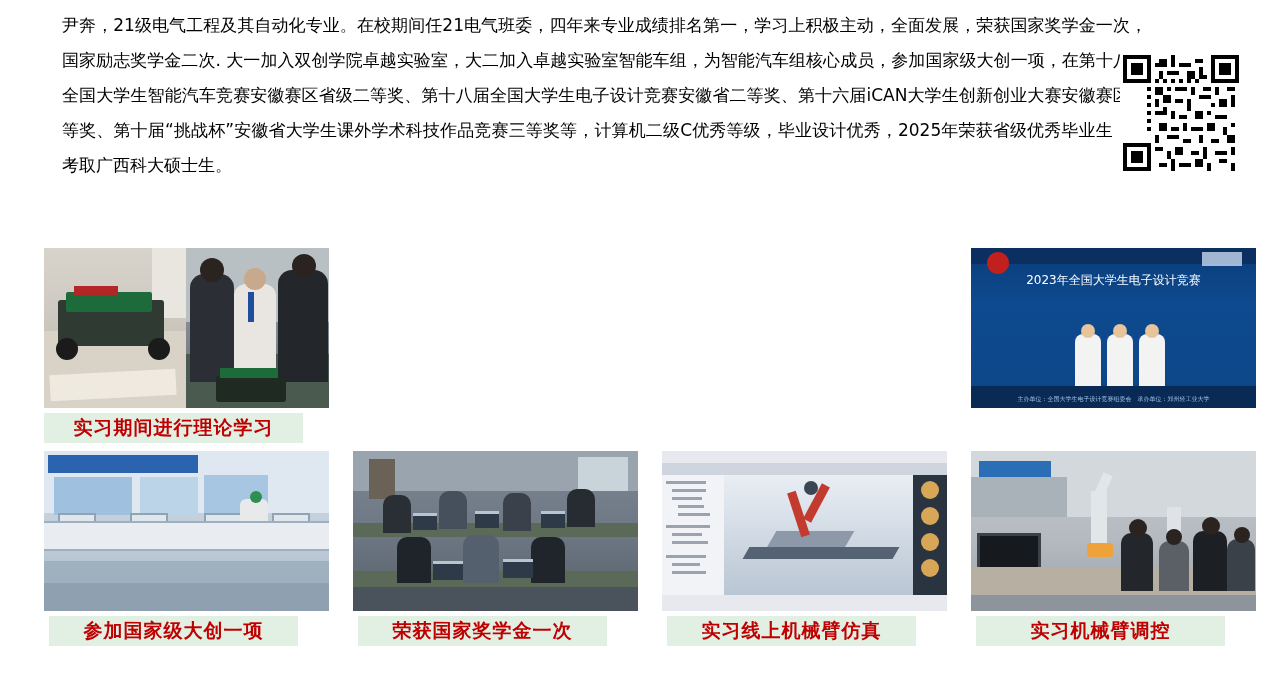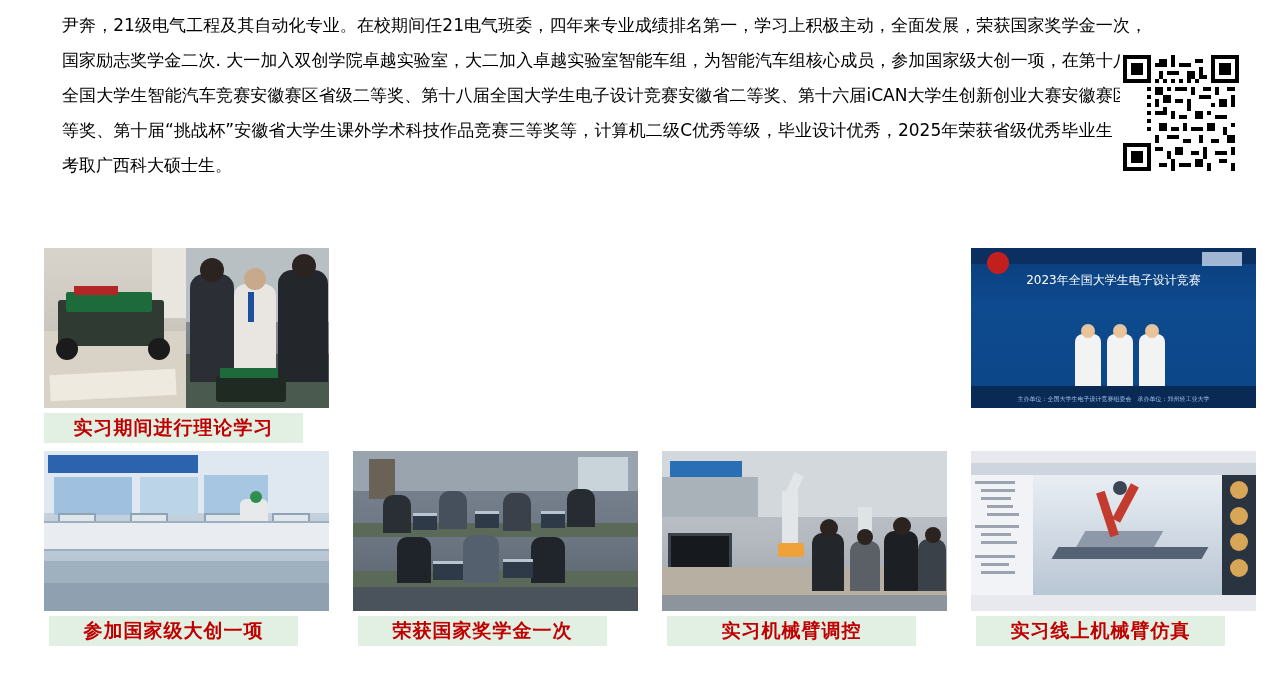--- a/index.html
+++ b/index.html
@@ -428,47 +428,20 @@
             <div class="lap" style="left:80px;top:110px;width:30px;height:16px;"></div>
             <div class="lap" style="left:150px;top:108px;width:30px;height:16px;"></div>
             <div class="floor"></div>
           </div>
         </div>
         <div class="caption cap-narrow">荣获国家奖学金一次</div>
       </div>
 
       <div class="cell">
         <div class="photo">
-          <div class="p8">
-            <div class="wall"></div>
-              <div class="sign"></div>
-              <div class="rack"></div>
-            <div class="monitor"></div>
-            <div class="rb1"></div>
-              <div class="rb2"></div>
-              <div class="rj"></div>
-            <div class="rb3"></div>
-              <div class="rj2"></div>
-            <div class="table"></div>
-            <div class="stu" style="left:150px;width:32px;height:58px;background:#23262b;"></div>
-            <div class="sh" style="left:158px;bottom:74px;width:18px;height:18px;"></div>
-            <div class="stu" style="left:188px;width:30px;height:50px;background:#5a6066;"></div>
-            <div class="sh" style="left:195px;bottom:66px;width:16px;height:16px;"></div>
-            <div class="stu" style="left:222px;width:34px;height:60px;background:#1c2025;"></div>
-            <div class="sh" style="left:231px;bottom:76px;width:18px;height:18px;"></div>
-            <div class="stu" style="left:256px;width:28px;height:52px;background:#3b4149;"></div>
-            <div class="sh" style="left:263px;bottom:68px;width:16px;height:16px;"></div>
-            <div class="floor"></div>
-          </div>
-        </div>
-        <div class="caption cap-narrow">实习机械臂调控</div>
-      </div>
-
-      <div class="cell">
-        <div class="photo">
           <div class="p7">
             <div class="menubar"></div>
               <div class="tabbar"></div>
             <div class="leftpane"></div>
             <div class="tree" style="left:4px;top:30px;width:40px;height:3px;"></div>
             <div class="tree" style="left:10px;top:38px;width:34px;height:3px;"></div>
             <div class="tree" style="left:10px;top:46px;width:30px;height:3px;"></div>
             <div class="tree" style="left:16px;top:54px;width:26px;height:3px;"></div>
             <div class="tree" style="left:16px;top:62px;width:32px;height:3px;"></div>
             <div class="tree" style="left:4px;top:74px;width:44px;height:3px;"></div>
@@ -487,15 +460,42 @@
             <div class="ricon" style="top:30px;"></div>
             <div class="ricon" style="top:56px;"></div>
             <div class="ricon" style="top:82px;"></div>
             <div class="ricon" style="top:108px;"></div>
             <div class="statusbar"></div>
           </div>
         </div>
         <div class="caption cap-narrow">实习线上机械臂仿真</div>
       </div>
 
+      <div class="cell">
+        <div class="photo">
+          <div class="p8">
+            <div class="wall"></div>
+              <div class="sign"></div>
+              <div class="rack"></div>
+            <div class="monitor"></div>
+            <div class="rb1"></div>
+              <div class="rb2"></div>
+              <div class="rj"></div>
+            <div class="rb3"></div>
+              <div class="rj2"></div>
+            <div class="table"></div>
+            <div class="stu" style="left:150px;width:32px;height:58px;background:#23262b;"></div>
+            <div class="sh" style="left:158px;bottom:74px;width:18px;height:18px;"></div>
+            <div class="stu" style="left:188px;width:30px;height:50px;background:#5a6066;"></div>
+            <div class="sh" style="left:195px;bottom:66px;width:16px;height:16px;"></div>
+            <div class="stu" style="left:222px;width:34px;height:60px;background:#1c2025;"></div>
+            <div class="sh" style="left:231px;bottom:76px;width:18px;height:18px;"></div>
+            <div class="stu" style="left:256px;width:28px;height:52px;background:#3b4149;"></div>
+            <div class="sh" style="left:263px;bottom:68px;width:16px;height:16px;"></div>
+            <div class="floor"></div>
+          </div>
+        </div>
+        <div class="caption cap-narrow">实习机械臂调控</div>
+      </div>
+
     </div>
   </div>
 </div>
 
 </body></html>

